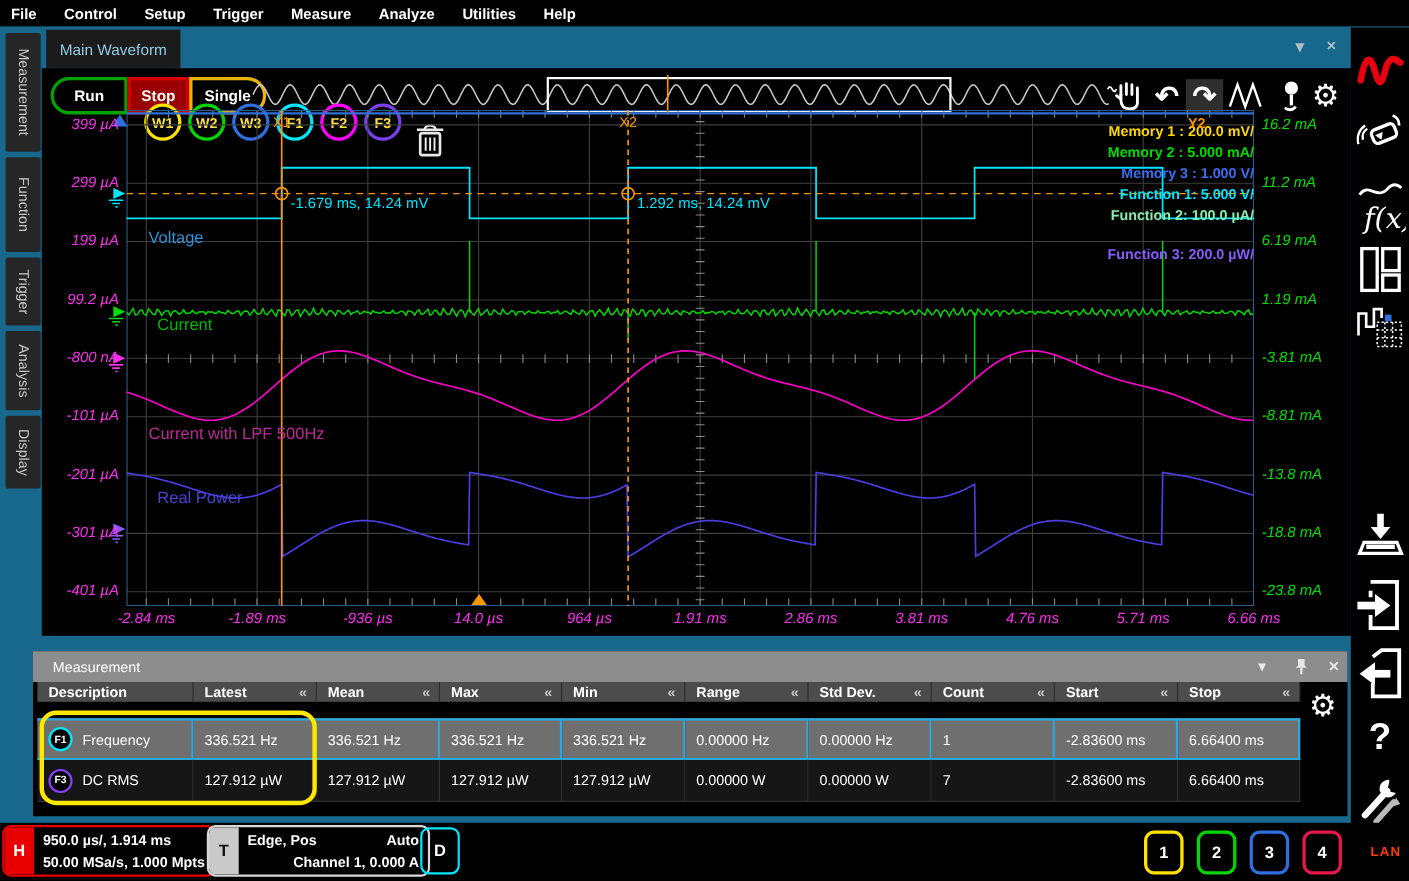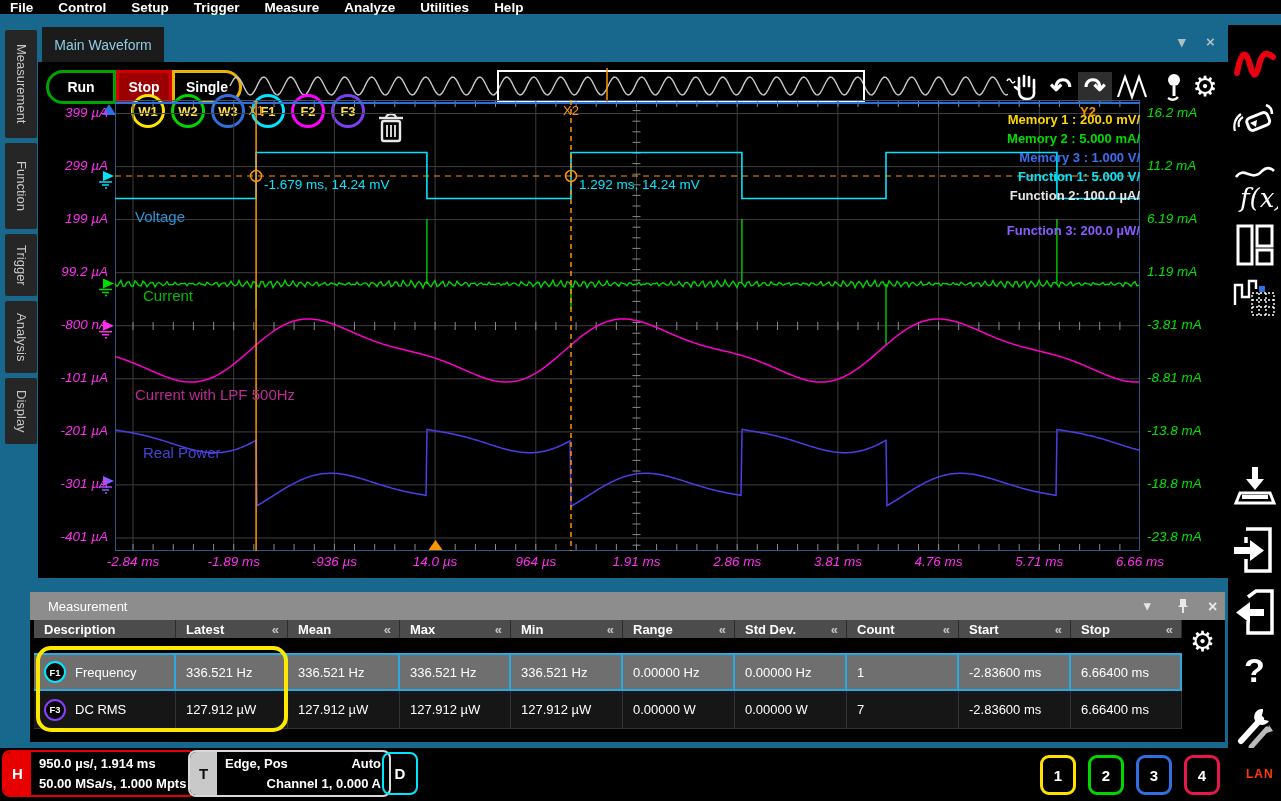--- a/index.html
+++ b/index.html
@@ -1,21 +1,21 @@
 <!DOCTYPE html>
 <html><head>
 <meta charset="utf-8">
 <style>
   html,body{margin:0;padding:0;background:#222;}
   *{box-sizing:border-box;}
   #win{position:relative;width:1281px;height:801px;background:#17688c;overflow:hidden;
        font-family:"Liberation Sans",sans-serif;-webkit-font-smoothing:antialiased;}
   .abs{position:absolute;}
   
-  #menubar{left:0;top:0;width:1281px;height:14px;background:#000;display:flex;align-items:center;gap:25px;padding-left:10px;}
+  #menubar{left:0;top:0;width:1281px;height:24px;background:#000;display:flex;align-items:center;gap:25px;padding-left:10px;}
   .menu-item{color:#fff;font-size:13.5px;font-weight:bold;cursor:default;}
   
   #rail{left:0;top:25px;width:38px;height:776px;background:#17688c;}
   .rail-tab{position:absolute;left:5px;width:32px;background:#262626;color:#c9c9c9;
             writing-mode:vertical-rl;text-align:center;font-size:13px;border-radius:2px;}
   
   #tabbar{left:38px;top:25px;width:1190px;height:37px;background:#17688c;}
   #main-tab{position:absolute;left:4px;top:2px;width:122px;height:35px;background:#1b1b1b;
             color:#8fcbe4;font-size:14px;display:flex;align-items:center;justify-content:center;}
   .tabbar-ico{position:absolute;top:8px;color:#aebfc7;font-size:15px;font-weight:bold;}
@@ -193,21 +193,21 @@
       <polygon points="8,376 19,381 8,386" fill="#8a5cff"></polygon>
       <path d="M4,387 h13 M7,390 h7 M10,393 h2" stroke="#8a5cff" stroke-width="1.5"></path>
       <polygon points="14,4 7,15 21,15" fill="#2f6fe0"></polygon>
     </svg>
 
   <div id="legend" style="left:902px;top:110px;width:238px">
       <div style="color: rgb(255, 215, 0);">Memory 1 : 200.0 mV/</div>
       <div style="color: rgb(0, 220, 0);">Memory 2 : 5.000 mA/</div>
       <div style="color: rgb(60, 110, 240);">Memory 3 : 1.000 V/</div>
       <div style="color: rgb(0, 230, 255);">Function 1: 5.000 V/</div>
-      <div style="color: #e5e5e5;">Function 2: 100.0 µA/</div>
+      <div style="color: #86efac;">Function 2: 100.0 µA/</div>
       <div style="color: rgb(138, 92, 255); margin-top: 16px;">Function 3: 200.0 µW/</div>
     </div>
   <div id="y2lbl">Y2</div>
 
   <div id="mpanel" class="abs">
     <div id="mp-title">Measurement</div>
     <div class="mp-tico" style="left:1114px">▾</div>
     <div class="mp-tico" style="left:1146px">
       <svg width="14" height="16" viewBox="0 0 14 16">
         <path d="M4,1 h6 v6 l2,2 H2 l2,-2 z" fill="#e8e8e8"></path>

